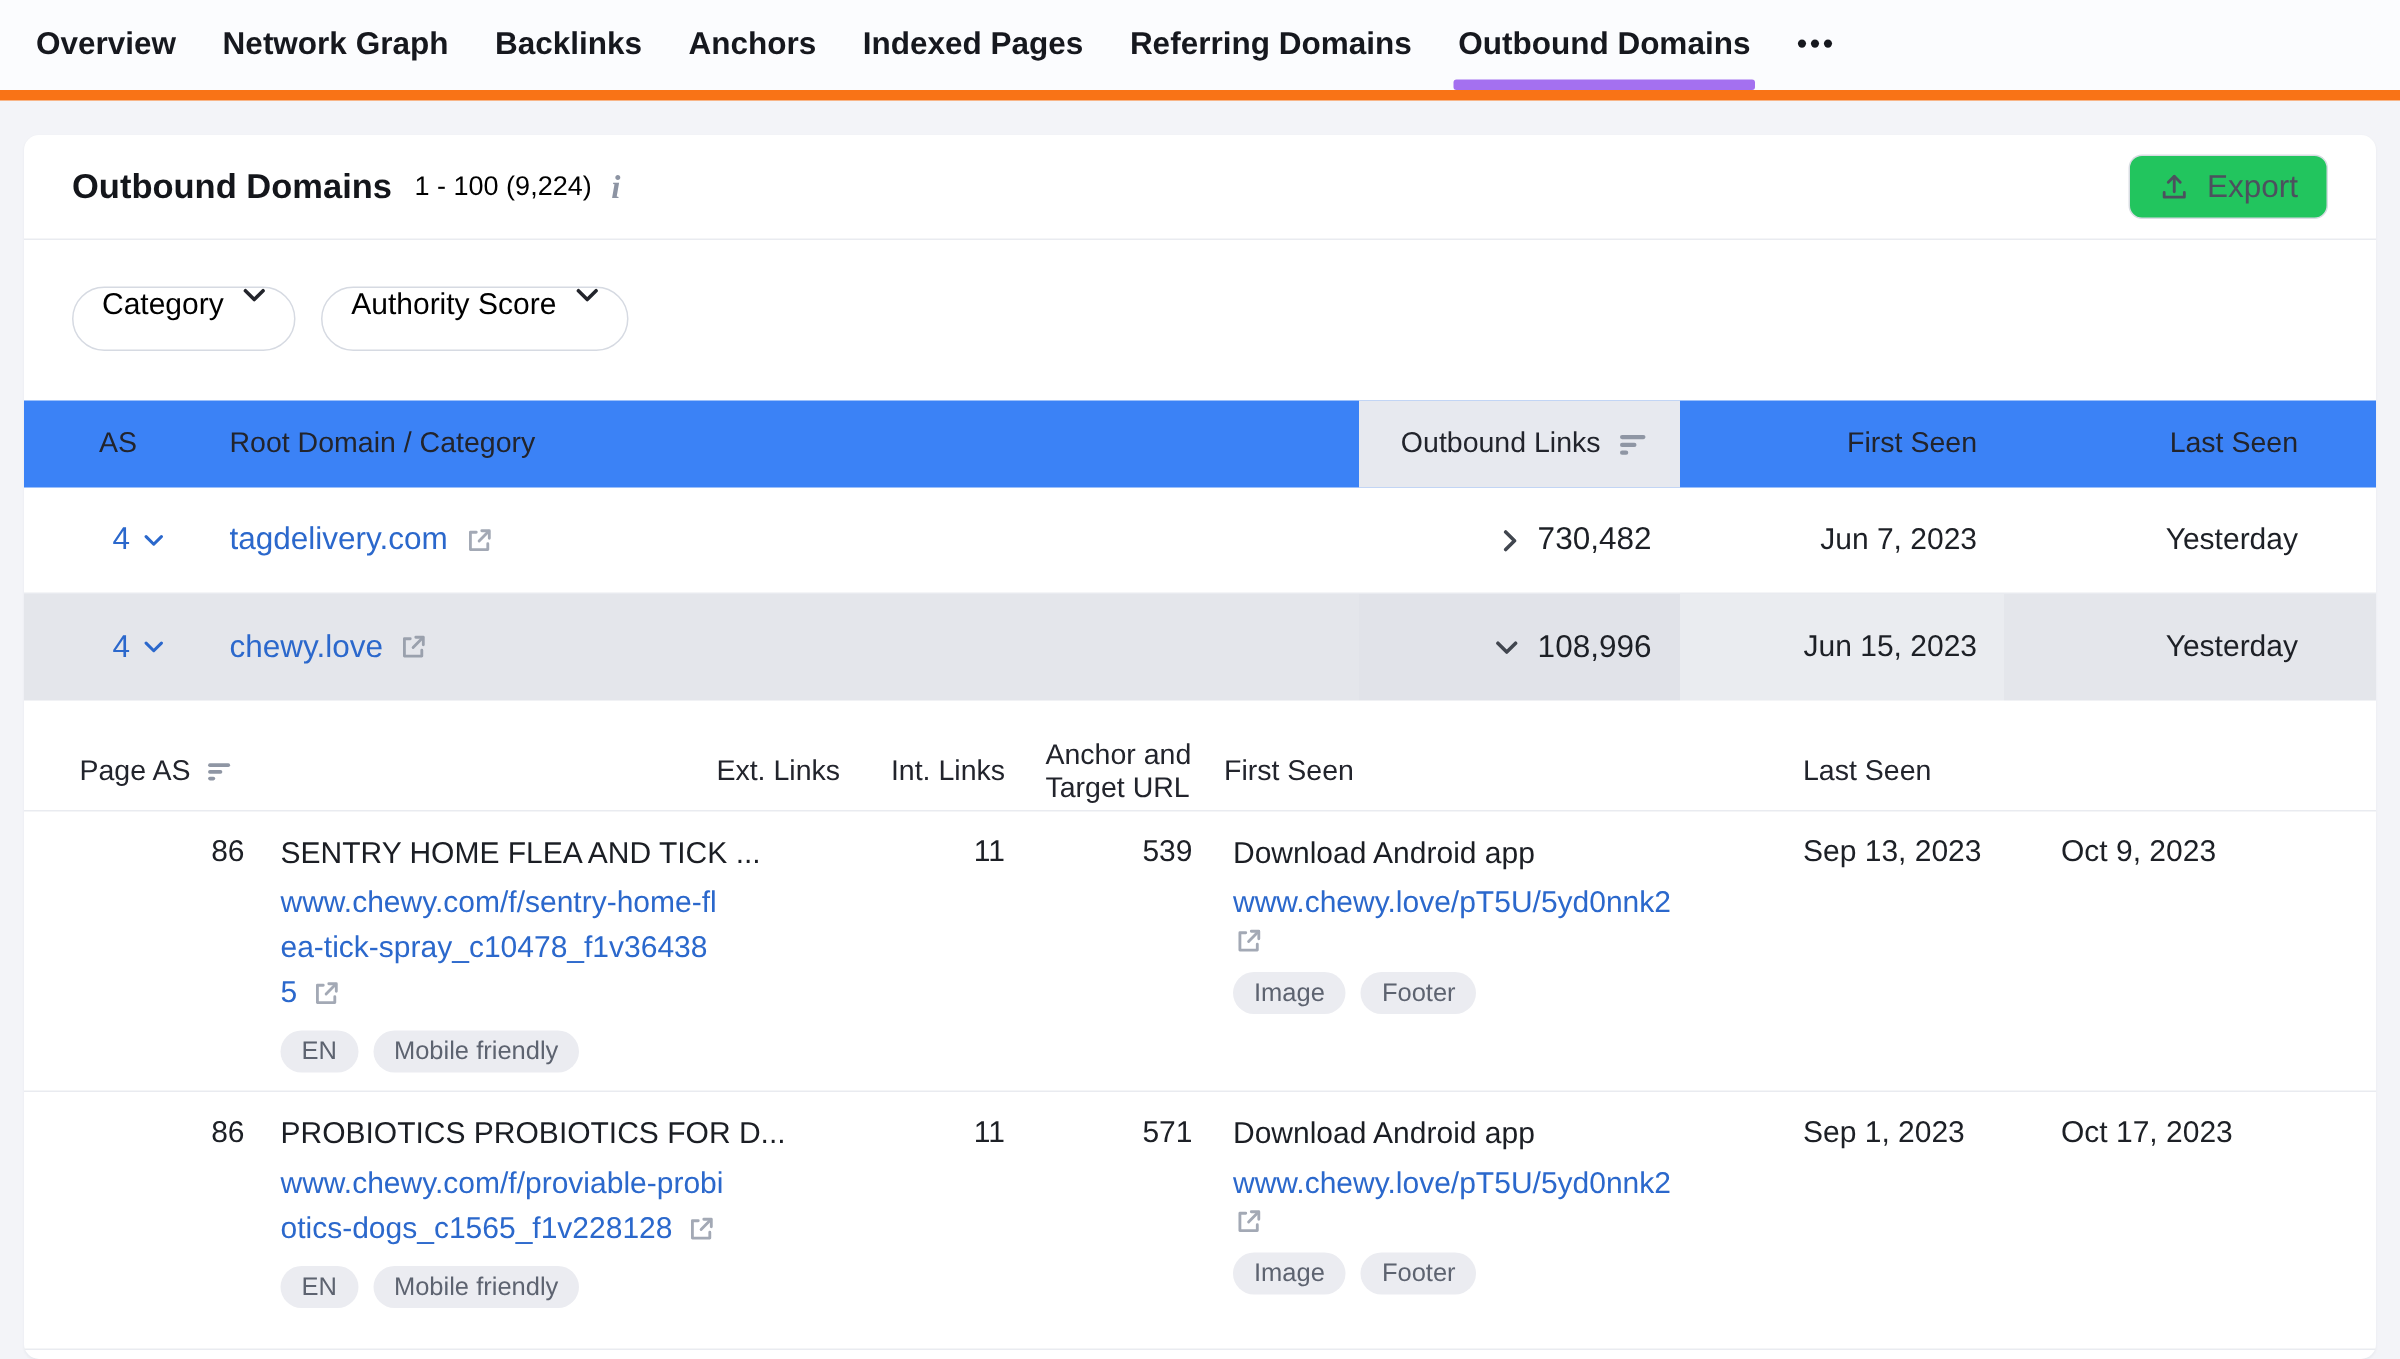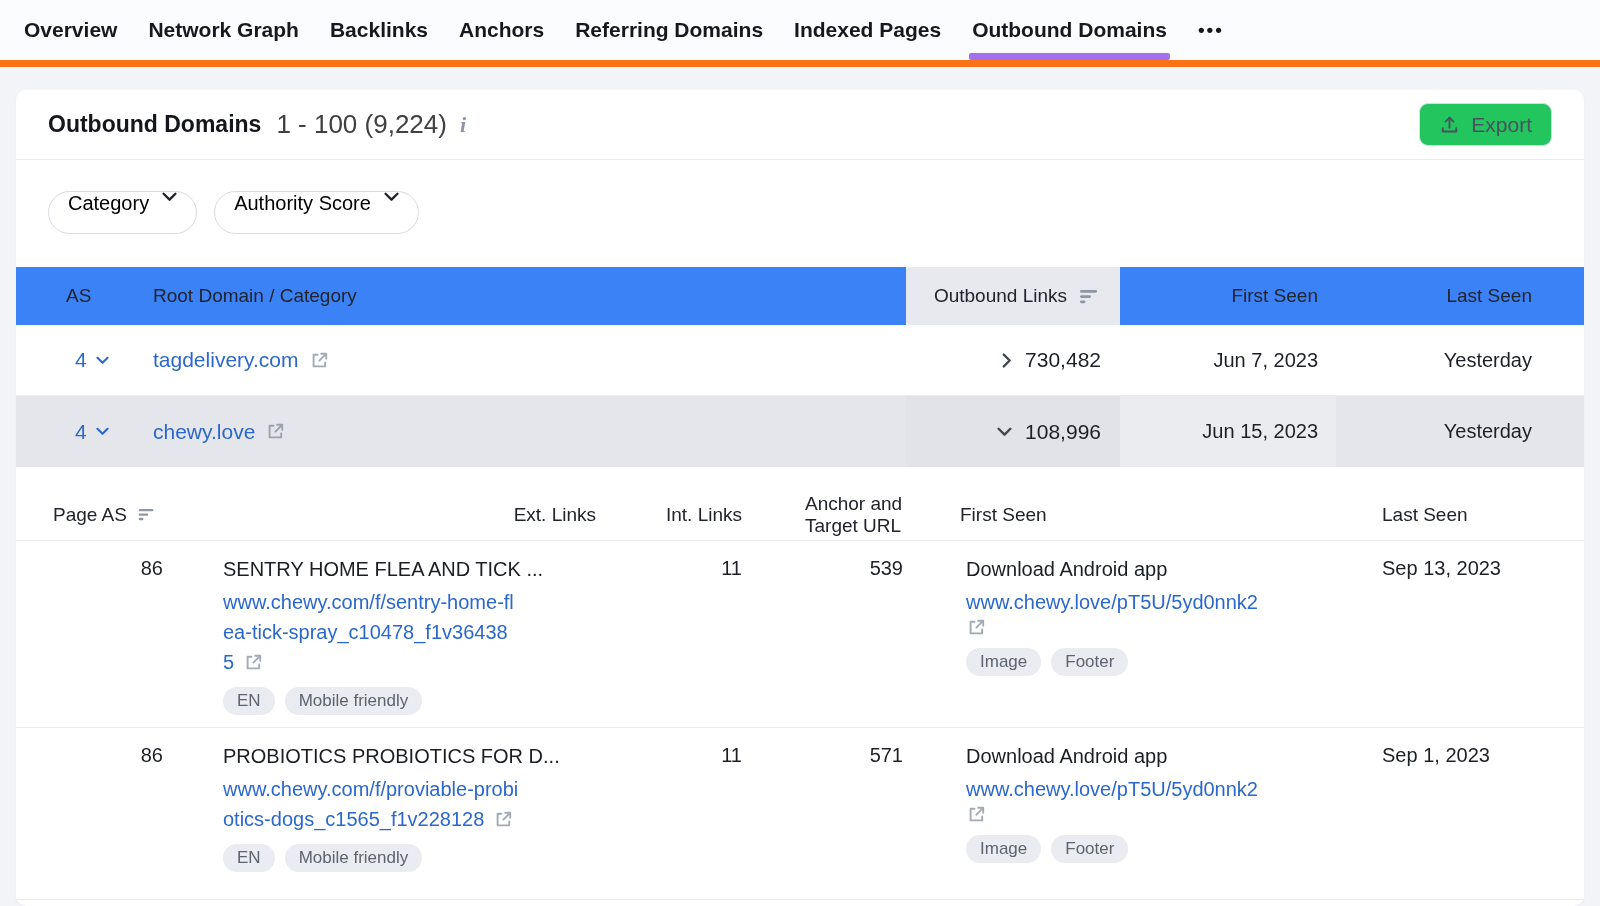--- a/index.html
+++ b/index.html
@@ -16,21 +16,21 @@
   .tab-more { display:flex; align-items:center; font-size:19px; font-weight:700;
               letter-spacing:2px; color:#16181e; cursor:pointer; }
 
   
   .card { margin:23px 16px 0; background:#fff; border-radius:10px; min-height:816px;
           box-shadow:0 1px 2px rgba(20,30,60,.05); overflow:hidden; }
 
   .card-header { display:flex; align-items:center; height:70px; padding:0 32px;
                  border-bottom:1px solid #e9ebf0; }
   .card-title { font-size:23px; font-weight:700; color:#14161b; }
-  .range { font-size:26px; color:#404040; margin-left:15px; }
+  .range { font-size:18px; color:#000000; margin-left:15px; }
   .info-icon { font-family:"Liberation Serif", serif; font-style:italic; font-weight:600;
                font-size:22px; color:#8d94a3; margin-left:13px; cursor:pointer; }
   .export-btn { margin-left:auto; display:flex; align-items:center; gap:11px;
                 background:#22c55e; border:1px solid #d9dce3; border-radius:9px;
                 height:43px; padding:0 19px; font-size:21px; color:#4c515e;
                 font-weight:500; cursor:pointer; }
 
   
   .filters { padding:31px 32px 33px; display:flex; gap:17px; }
   .pill { display:flex; gap:13px; height:43px; padding:0 19px;
@@ -57,21 +57,21 @@
   .c-domain { padding-left:17px; gap:10px; }
   .domain-link { color:#2b68cc; font-size:21px; text-decoration:none; cursor:pointer; }
   .c-outbound { justify-content:flex-end; padding-right:19px; gap:13px; font-size:21px; }
   .c-first, .c-last { justify-content:flex-end; font-size:20px; }
   .c-first { padding-right:18px; }
   .c-last { padding-right:52px; }
   .row-chevron { color:#41464f; cursor:pointer; display:flex; }
 
   
   .pt { margin-top:22px; }
-  .pt-grid { display:grid; grid-template-columns:160px 405px 110px 125px 386px 172px 210px;gap:36px; }
+  .pt-grid { display:grid; grid-template-columns:160px 405px 110px 125px 386px 172px 210px; }
   .pt-head { font-size:19px; color:#22242c; border-bottom:1px solid #e9ebf0; }
   .pt-head > div { height:51px; display:flex; align-items:center; }
   .ph-as { padding-left:37px; gap:10px; cursor:pointer; }
   .ph-src { padding-left:11px; }
   .ph-ext, .ph-int { justify-content:flex-end; }
   .ph-ext { padding-right:21px; }
   .ph-int { padding-right:21px; }
   .ph-anchor { padding-left:6px; }
 
   .pt-row { border-bottom:1px solid #e9ebf0; }
@@ -98,22 +98,22 @@
   .icon-sort { display:flex; }
 </style>
 </head>
 <body>
 
 <nav class="nav">
   <div class="tab">Overview</div>
   <div class="tab">Network Graph</div>
   <div class="tab">Backlinks</div>
   <div class="tab">Anchors</div>
+  <div class="tab">Indexed Pages</div>
   <div class="tab">Referring Domains</div>
-  <div class="tab">Indexed Pages</div>
   <div class="tab active">Outbound Domains</div>
   <div class="tab-more">•••</div>
 </nav>
 
 <section class="card">
 
   <div class="card-header">
     <span class="card-title">Outbound Domains</span>
     <span class="range">1 - 100 (9,224)</span>
     <span class="info-icon">i</span>

